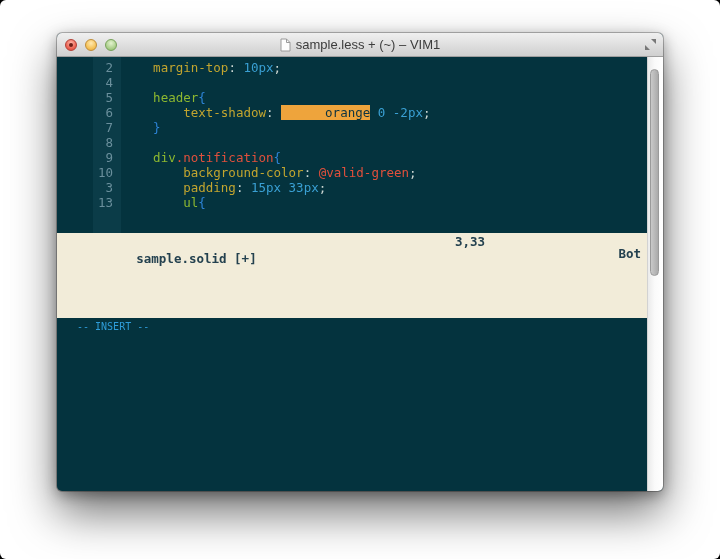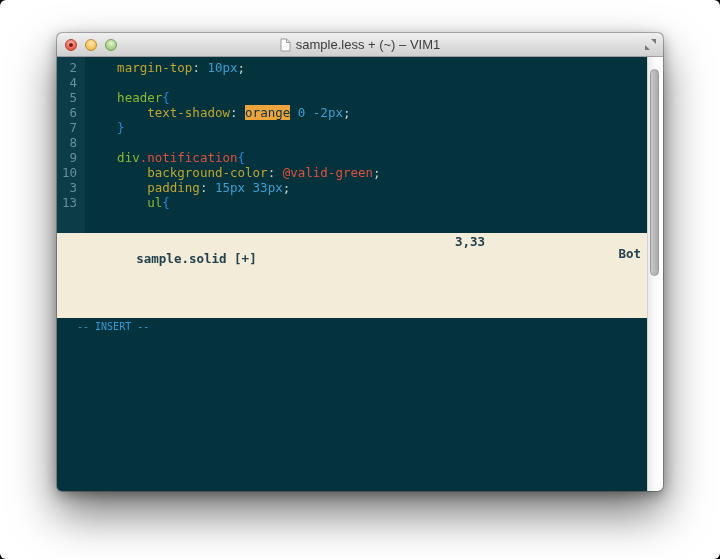--- a/index.html
+++ b/index.html
@@ -22,31 +22,31 @@
   .light-zoom{background:radial-gradient(circle at 50% 32%,#e3f3ce,#accf8c 62%,#8cbd66);border:1px solid #78a25b;}
   .titlewrap{position:absolute;left:0;right:0;top:0;bottom:0;display:flex;align-items:center;justify-content:center;gap:5px;pointer-events:none;}
   .titletext{font-size:13px;color:#3c3c3c;}
   .expand{position:absolute;right:6px;top:5px;width:13px;height:13px;cursor:pointer;}
 
   
   .main{flex:1;display:flex;min-height:0;}
   .leftcol{flex:1;min-width:0;display:flex;flex-direction:column;}
 
   
-  .code{flex:1;position:relative;background:var(--bg);font-family:"DejaVu Sans Mono",monospace;font-size:12.5px;line-height:15px;padding-top:3px;overflow:hidden;}
+  .code{flex:1;position:relative;background:var(--bg);font-family:"DejaVu Sans Mono",monospace;font-size:12.5px;line-height:15px;padding-top:3px;overflow:hidden;margin-left:36px;}
   .gutterstrip{position:absolute;left:0;top:0;bottom:0;width:28px;background:var(--gutter);}
   .line{position:relative;white-space:pre;height:15px;}
   .lnum{display:inline-block;width:20px;text-align:right;color:var(--line_number);margin-right:10px;}
   .t-p{color:var(--plain);}
   .t-y{color:var(--gold);}
   .t-b{color:var(--value_blue);}
   .t-B{color:var(--brace_blue);}
   .t-g{color:var(--green);}
   .t-r{color:var(--red);}
-  .t-h{background:var(--highlight_bg);color:var(--highlight_fg);}
+  .t-h{background:var(--highlight_bg);color:var(--highlight_fg);padding-left:44px;}
 
   
   .statusbar{flex:0 0 17px;background:var(--status_bg);color:var(--status_fg);font-family:"DejaVu Sans Mono",monospace;font-size:12.5px;font-weight:bold;line-height:17px;position:relative;padding-left:4px;white-space:pre;}
   .ruler{position:absolute;left:398px;top:0;}
   .scrollind{position:absolute;right:6px;top:12px;}
 
   
   .msgline{flex:1;background:var(--bg);color:var(--insert_blue);font-family:"DejaVu Sans Mono",monospace;font-size:10px;font-weight:normal;line-height:17px;padding-left:4px;white-space:pre;margin-left:16px;}
 
   

